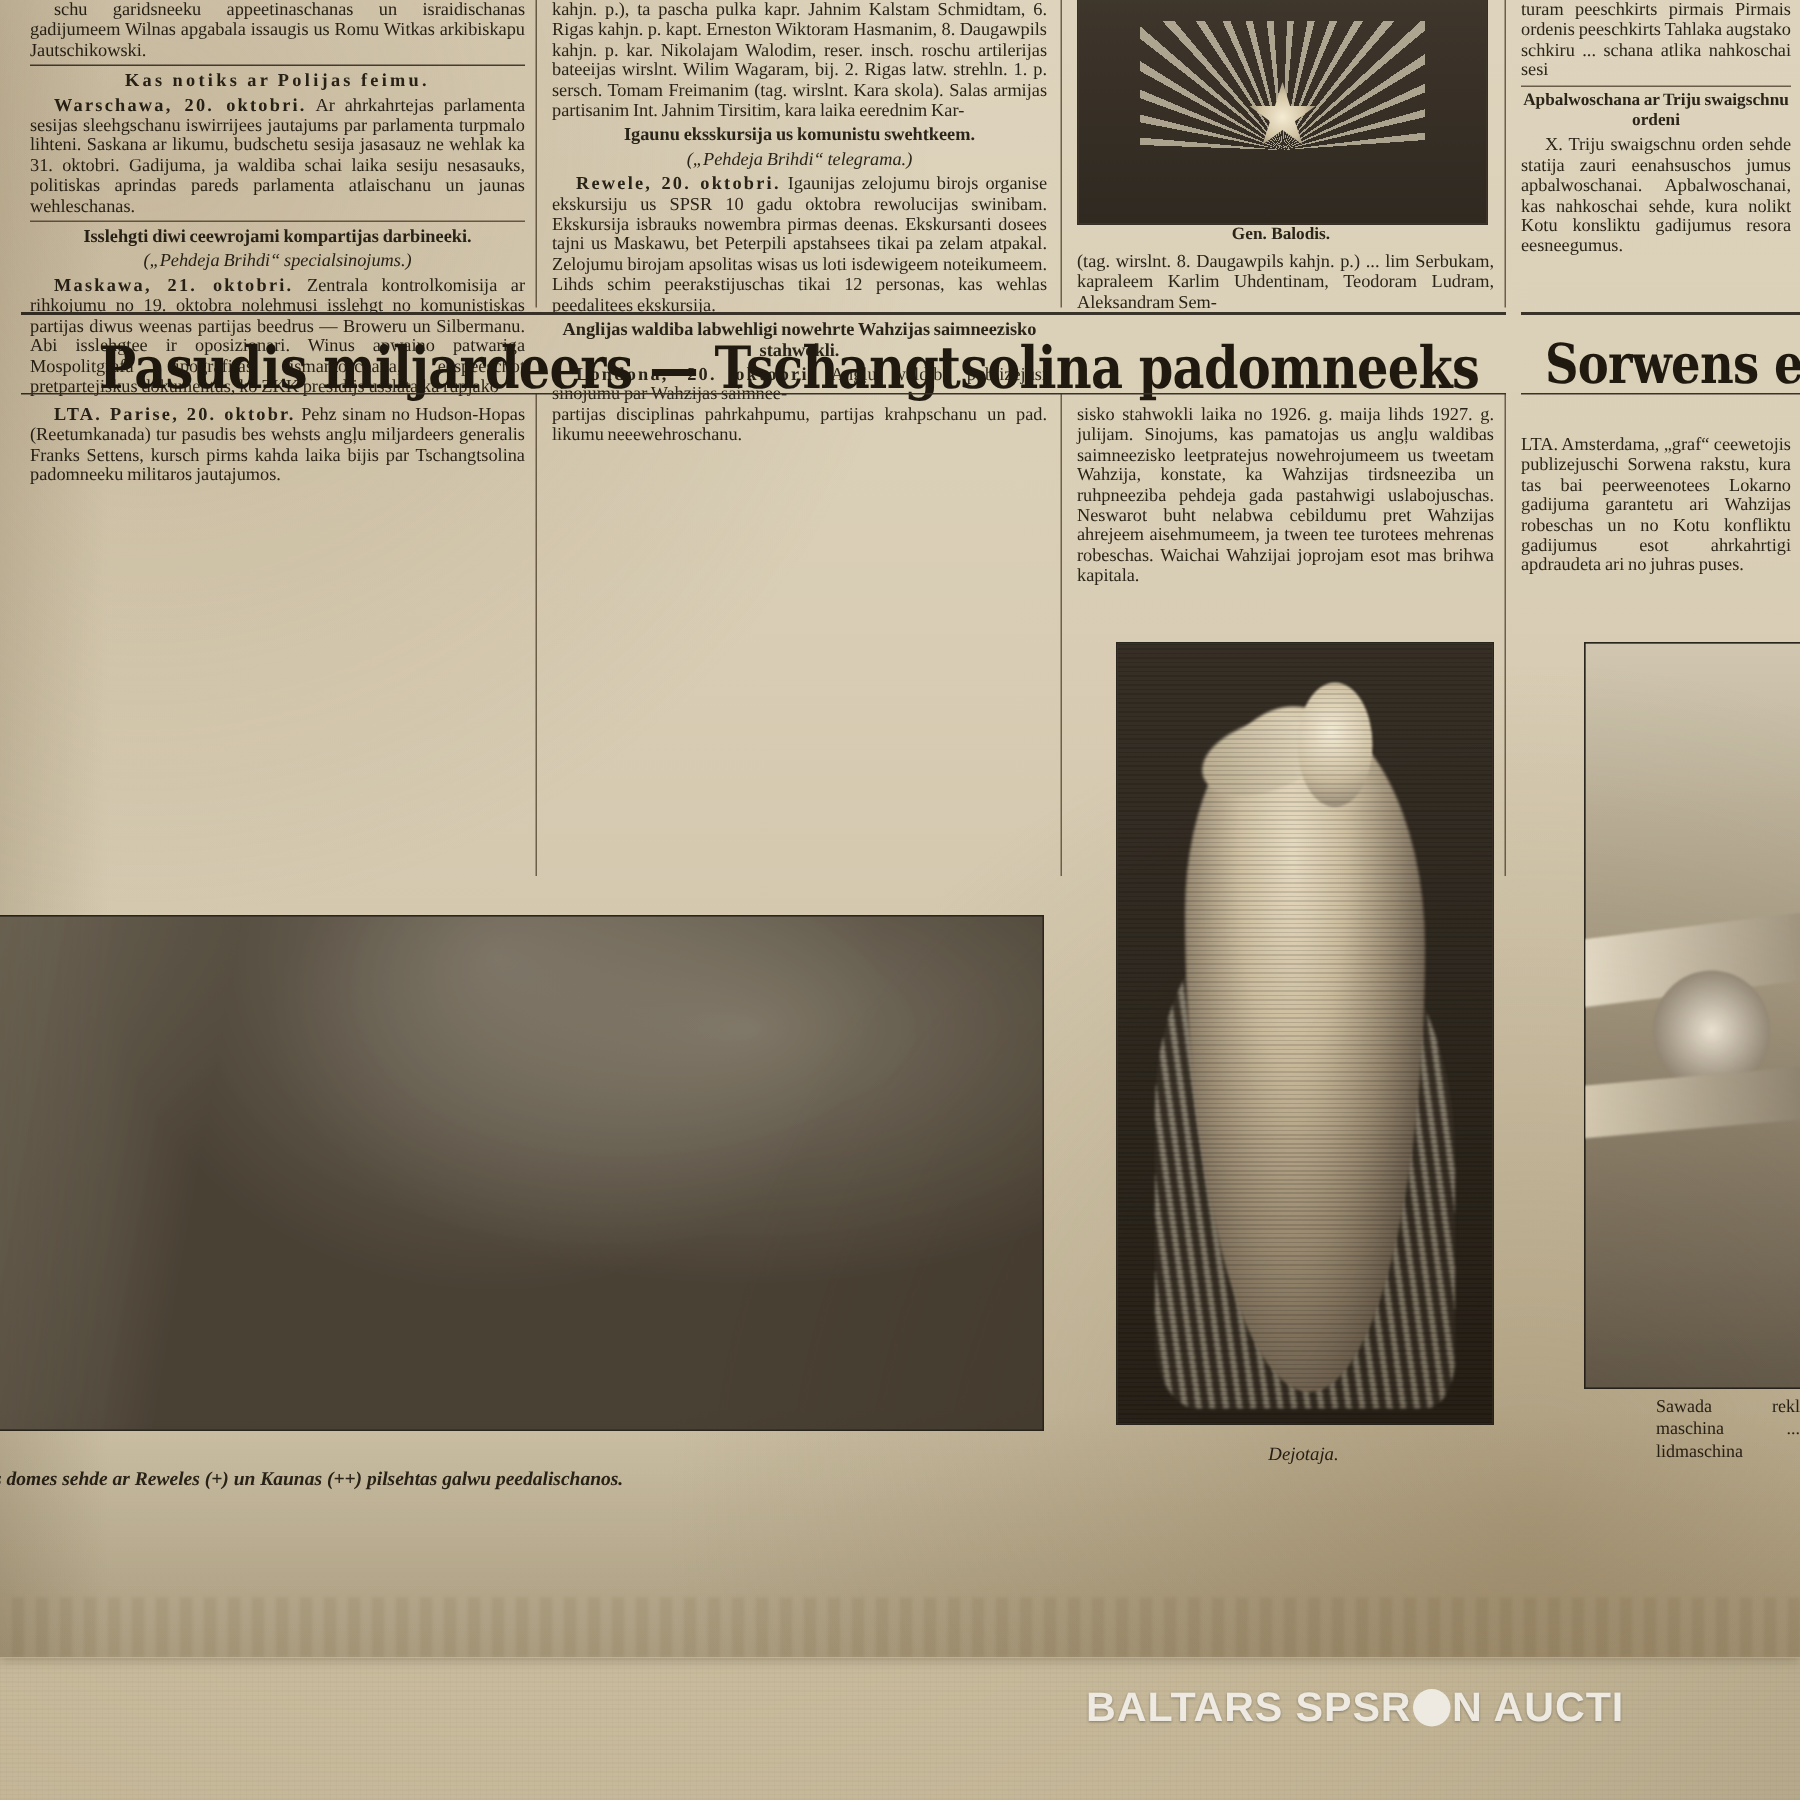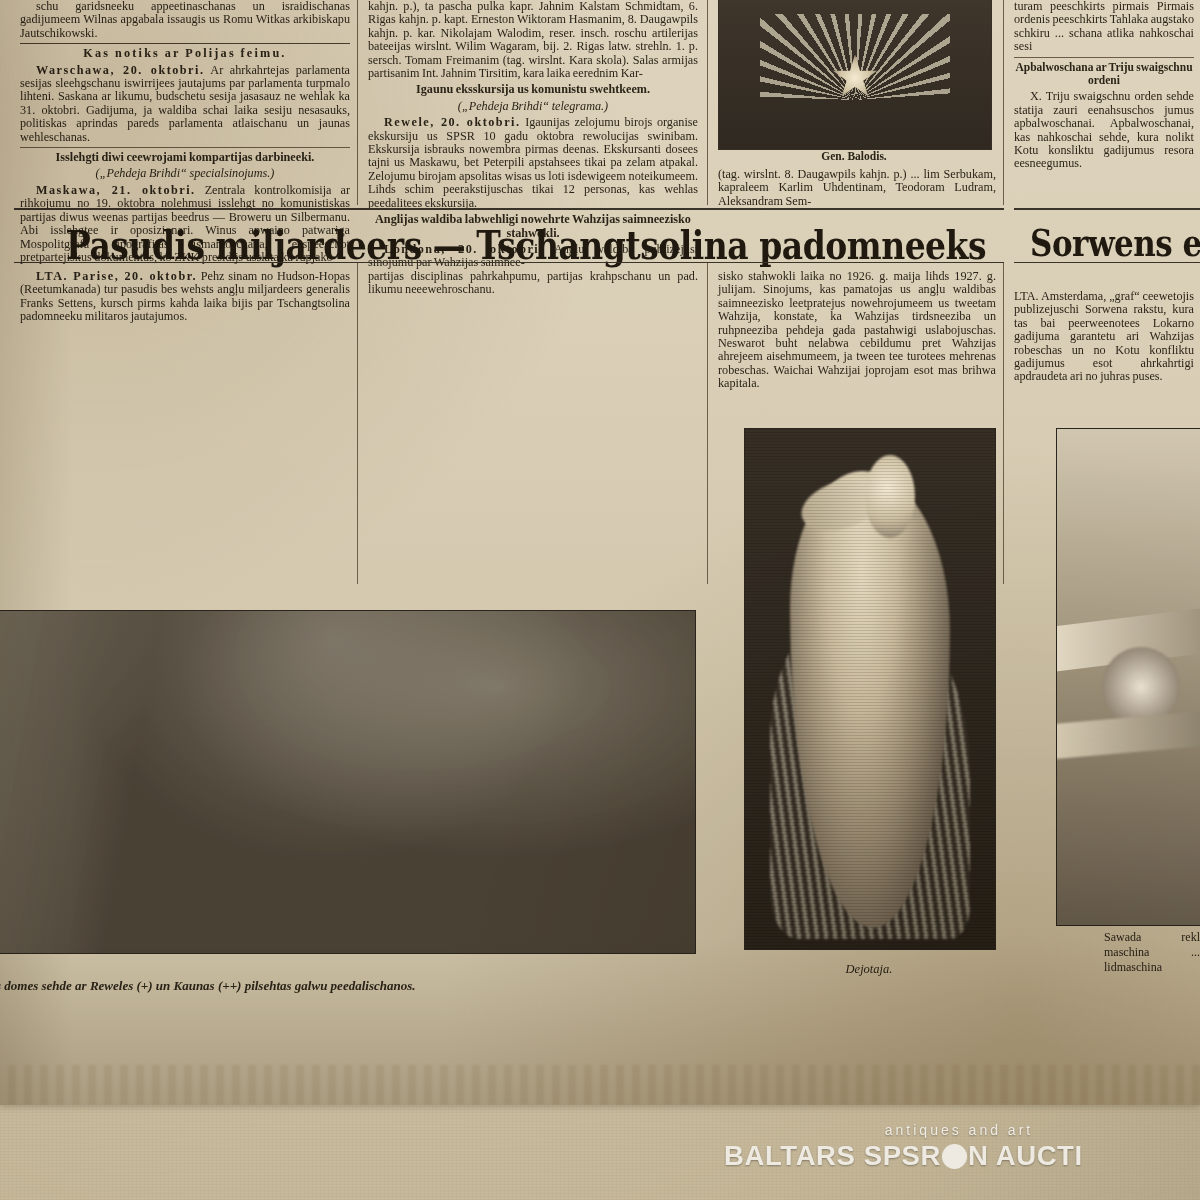--- a/index.html
+++ b/index.html
@@ -320,19 +320,18 @@
       </div>
     </div>
     <div class="col txt" style="left:1104px;top:930px;width:96px;font-size:12px;line-height:15px;">
       <p style="text-indent:0">Sawada rekl maschina ... lidmaschina</p>
     </div>
 
     <div class="torn"></div>
   </div>
 
   <div class="wm">
-    <div class="small">antiques and art</div>
     <div class="big">
       <span>BALTARS SPSR</span><span class="dot"></span><span>N AUCTI</span>
     </div>
   </div>
 
 </div>
 
 </body></html>

